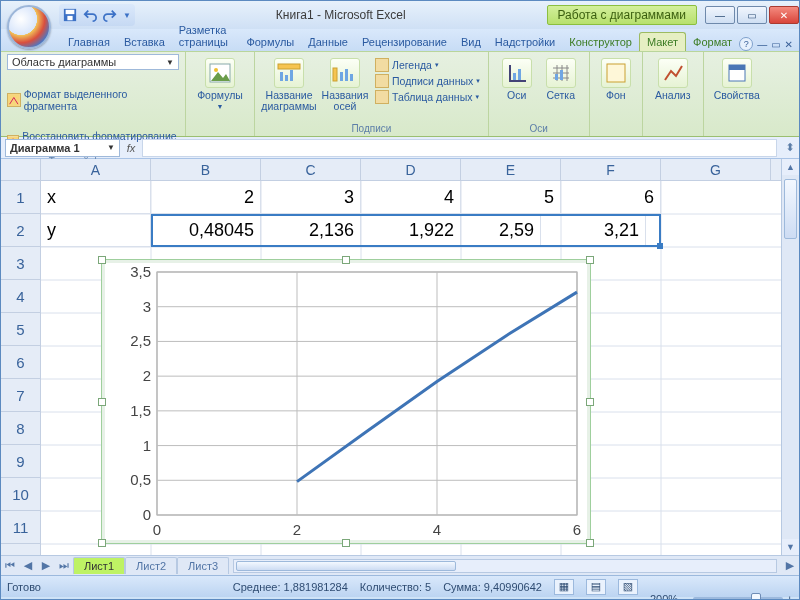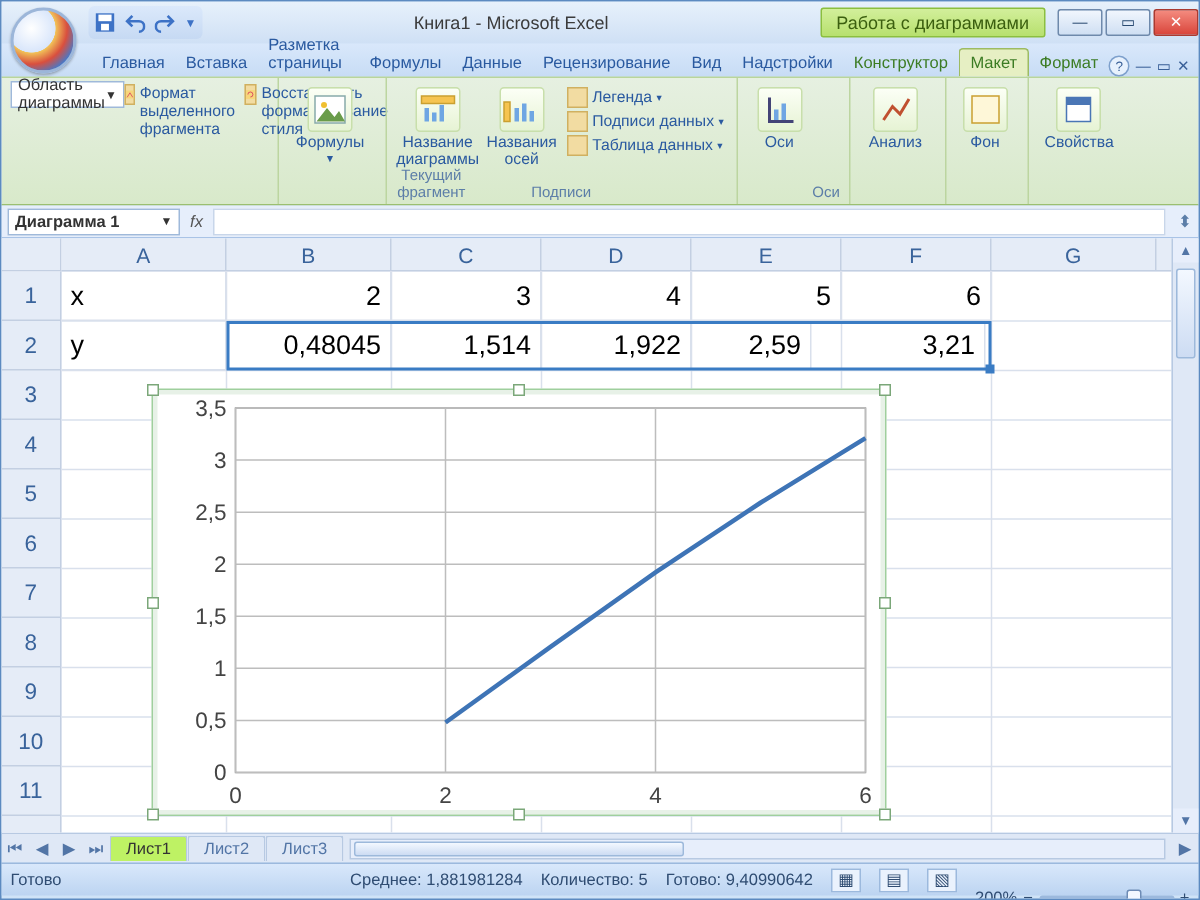--- a/index.html
+++ b/index.html
@@ -18,25 +18,25 @@
   .officebtn { position:absolute; left:6px; top:4px; width:44px; height:44px; border-radius:50%; background:radial-gradient(circle at 30% 30%,#fff,#d9e6fb 40%,#f1c158 41%,#d94f3e 60%,#3e7bd0 80%,#6bbf44); border:2px solid #9cb6d9; z-index:5; box-shadow:0 1px 2px rgba(0,0,0,.3);}
   
   .tabs { height:22px; display:flex; align-items:flex-end; padding-left:60px; background:linear-gradient(#d9e8fb,#c7dcf5); font-size:11px; color:#2a5aa0;}
   .tab { padding:3px 7px; cursor:default;}
   .tab.green { color:#3c7c24; }
   .tab.active { background:#e6efc3; border:1px solid #9dbb62; border-bottom:none; border-radius:3px 3px 0 0; color:#3c7c24;}
   .tabs-right { margin-left:auto; display:flex; gap:4px; padding-right:6px; align-items:center;}
   .mini-ic{ width:14px;height:14px; border:1px solid #7ea0cc; border-radius:50%; background:#e7f1fd; font-size:9px; display:flex;align-items:center;justify-content:center;color:#3a6098;}
   
   .ribbon { height:86px; background:linear-gradient(#e6f0e1,#d8e9ca); border-top:1px solid #b9d59b; border-bottom:1px solid #9bbf70; display:flex; font-size:11px; color:#2c4a7c;}
-  .group { border-right:1px solid #bcd5a0; padding:2px 6px 0 6px; display:flex; flex-direction:row; }
+  .group { border-right:1px solid #bcd5a0; padding:2px 6px 0 6px; display:flex; flex-direction:column; }
   .group-label { text-align:center; font-size:10px; color:#5c7ea8; margin-top:auto; padding:2px 0;}
   .selector { width:185px; }
   .selbox { height:18px; border:1px solid #9fb9da; background:#fff; font-size:11px; padding:1px 4px; display:flex; align-items:center; justify-content:space-between; color:#333;}
-  .selrow { display:flex; align-items:flex-start; gap:3px; margin-top:2px; font-size:10.5px; color:#2a5aa0;}
+  .selrow { display:flex; align-items:center; gap:3px; margin-top:18px; font-size:10.5px; color:#2a5aa0;}
   .selrow .sic{width:14px;height:14px;}
   .bigbtn { width:56px; display:flex; flex-direction:column; align-items:center; gap:2px; padding:4px 2px;}
   .bigbtn .bic{ width:30px;height:30px; border:1px solid #c8dfab; border-radius:3px; background:linear-gradient(#fcfff6,#e6f3d4); display:flex;align-items:center;justify-content:center;}
   .bigbtn span.lab { font-size:10.5px; text-align:center; line-height:11px; color:#2a5aa0;}
   .smallcol { display:flex; flex-direction:column; gap:2px; padding:4px 2px;}
   .smallrow{ display:flex; align-items:center; gap:3px; font-size:10.5px; color:#2a5aa0;}
   .sic{ width:14px;height:14px; background:#f2dca2; border:1px solid #d0b060;}
   
   .fbar { height:22px; background:#e6eefb; border-bottom:1px solid #a9c3e6; display:flex; align-items:center; font-size:11px; }
   .namebox { width:115px; border:1px solid #9fb9da; background:#fff; height:18px; margin-left:4px; display:flex; align-items:center; padding:0 4px; justify-content:space-between; font-weight:bold; color:#333;}
@@ -216,43 +216,53 @@
         <div class="bigbtn" style="width:44px">
           <div class="bic">
               <svg width="22" height="22" viewBox="0 0 22 22">
                 <path d="M4 3 V19 H20" stroke="#447" fill="none" stroke-width="2"></path>
                 <rect x="7" y="11" width="3" height="7" fill="#6fa6e3"></rect>
                 <rect x="12" y="7" width="3" height="11" fill="#6fa6e3"></rect>
               </svg>
             </div>
           <span class="lab">Оси</span>
         </div>
+        <div class="bigbtn" style="width:44px">
+          <div class="bic">
+              <svg width="22" height="22" viewBox="0 0 22 22">
+                <path d="M3 6 H19 M3 11 H19 M3 16 H19 M7 3 V19 M12 3 V19 M17 3 V19" stroke="#888" stroke-width="1"></path>
+                <rect x="5" y="12" width="3" height="6" fill="#6fa6e3"></rect>
+                <rect x="10" y="8" width="3" height="10" fill="#6fa6e3"></rect>
+              </svg>
+            </div>
+          <span class="lab">Сетка</span>
+        </div>
       </div>
       <div class="group-label">Оси</div>
     </div>
 
+    <div class="group">
+      <div class="bigbtn" style="width:40px">
+        <div class="bic">
+            <svg width="22" height="22" viewBox="0 0 22 22">
+              <rect x="2" y="2" width="18" height="18" fill="#fef7d8" stroke="#caa030"></rect>
+            </svg>
+          </div>
+        <span class="lab">Фон</span>
+      </div>
+      <div class="group-label">&nbsp;</div>
+    </div>
     <div class="group">
       <div class="bigbtn" style="width:48px">
         <div class="bic">
             <svg width="22" height="22" viewBox="0 0 22 22">
               <path d="M3 18 L9 9 L14 14 L20 4" stroke="#c05030" fill="none" stroke-width="2"></path>
             </svg>
           </div>
         <span class="lab">Анализ</span>
-      </div>
-      <div class="group-label">&nbsp;</div>
-    </div>
-    <div class="group">
-      <div class="bigbtn" style="width:40px">
-        <div class="bic">
-            <svg width="22" height="22" viewBox="0 0 22 22">
-              <rect x="2" y="2" width="18" height="18" fill="#fef7d8" stroke="#caa030"></rect>
-            </svg>
-          </div>
-        <span class="lab">Фон</span>
       </div>
       <div class="group-label">&nbsp;</div>
     </div>
     <div class="group" style="border-right:none">
       <div class="bigbtn" style="width:54px">
         <div class="bic">
             <svg width="22" height="22" viewBox="0 0 22 22">
               <rect x="3" y="3" width="16" height="16" fill="#fff" stroke="#4a76b5"></rect>
               <rect x="3" y="3" width="16" height="5" fill="#4a76b5"></rect>
             </svg>
@@ -322,24 +332,24 @@
         </g>
       </svg>
       <div class="cell left" style="left:0;top:0;width:110px">x</div>
       <div class="cell" style="left:110px;top:0;width:110px">2</div>
       <div class="cell" style="left:220px;top:0;width:100px">3</div>
       <div class="cell" style="left:320px;top:0;width:100px">4</div>
       <div class="cell" style="left:420px;top:0;width:100px">5</div>
       <div class="cell" style="left:520px;top:0;width:100px">6</div>
       <div class="cell left" style="left:0;top:33px;width:110px">y</div>
       <div class="cell" style="left:110px;top:33px;width:110px">0,48045</div>
-      <div class="cell" style="left:220px;top:33px;width:100px">1,514</div>
+      <div class="cell" style="left:220px;top:33px;width:100px">2,136</div>
       <div class="cell" style="left:320px;top:33px;width:100px">1,922</div>
       <div class="cell" style="left:420px;top:33px;width:80px">2,59</div>
-      <div class="cell" style="left:520px;top:33px;width:96px">3,21</div>
+      <div class="cell" style="left:509px;top:33px;width:96px">3,21</div>
 
       <div class="selrange" style="left:110px;top:33px;width:510px;height:33px"></div>
       <div class="selhandle" style="left:616px;top:62px"></div>
 
       <div class="chart" style="left:60px;top:78px;width:490px;height:285px">
         <svg id="chartsvg" width="490" height="285">
             <rect x="55" y="12" width="420" height="243" fill="#fff" stroke="#9a9a9a"></rect>
             <line x1="55" y1="255" x2="475" y2="255" stroke="#bdbdbd"></line>
             <text x="49" y="260" text-anchor="end" font-size="15" fill="#444" font-family="Calibri">0</text>
             <line x1="55" y1="220.28571428571428" x2="475" y2="220.28571428571428" stroke="#bdbdbd"></line>
@@ -396,21 +406,21 @@
         <div class="thumb"></div>
       </div>
     <div class="navbtn">▶</div>
   </div>
 
   <div class="status">
     <span>Готово</span>
     <div class="spacer"></div>
     <span><span>Среднее:</span> <span>1,881981284</span></span>
     <span><span>Количество:</span> <span>5</span></span>
-    <span><span>Готово:</span> <span>9,40990642</span></span>
+    <span><span>Сумма:</span> <span>9,40990642</span></span>
     <div class="viewbtn">▦</div>
     <div class="viewbtn">▤</div>
     <div class="viewbtn">▧</div>
     <div class="zoom">
       <span>200%</span>
       <span>−</span>
       <div class="zslider">
           <div class="zthumb"></div>
         </div>
       <span>+</span>

